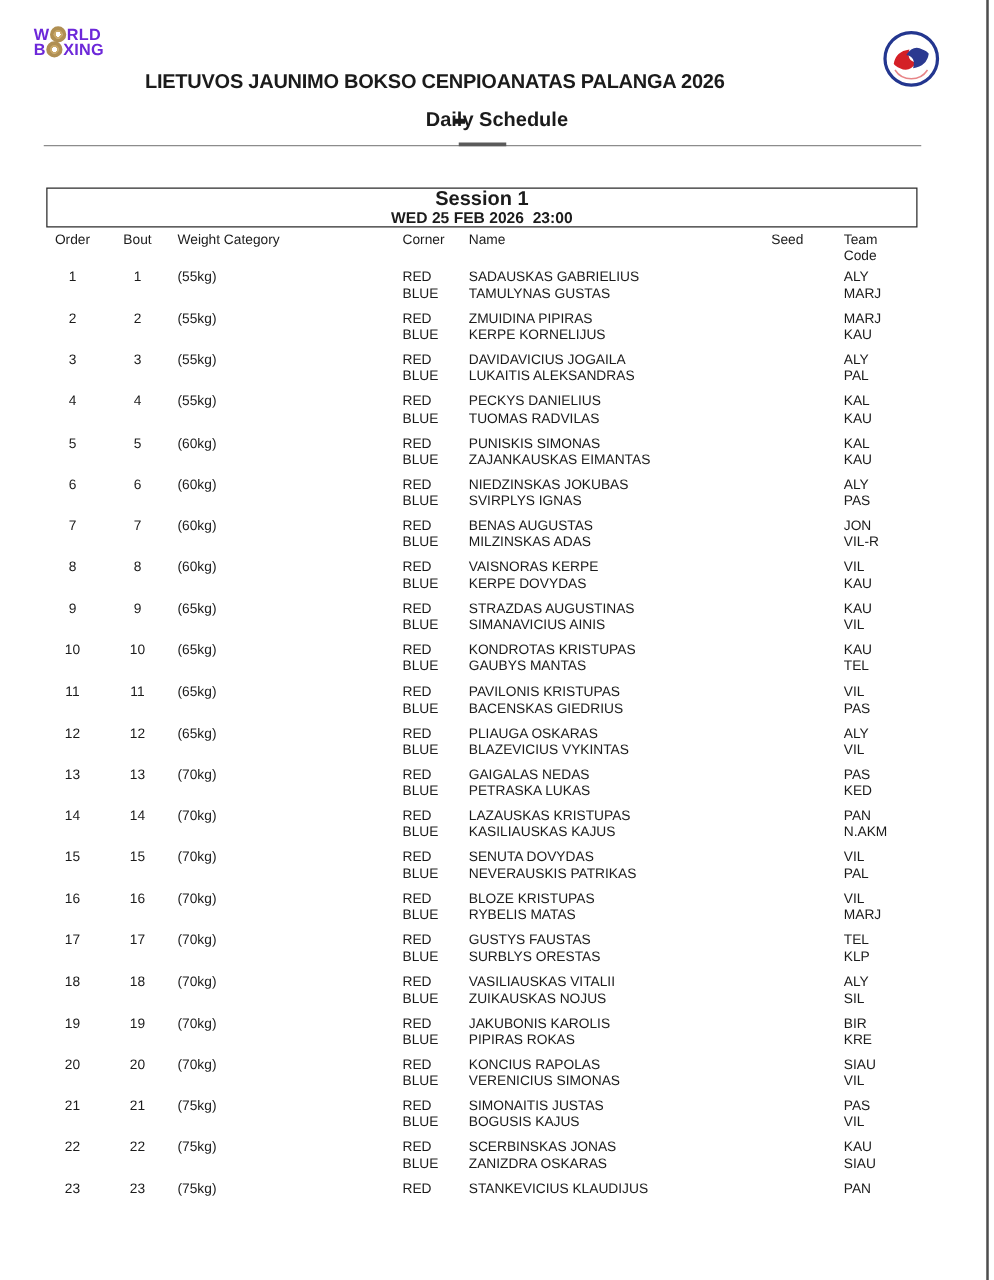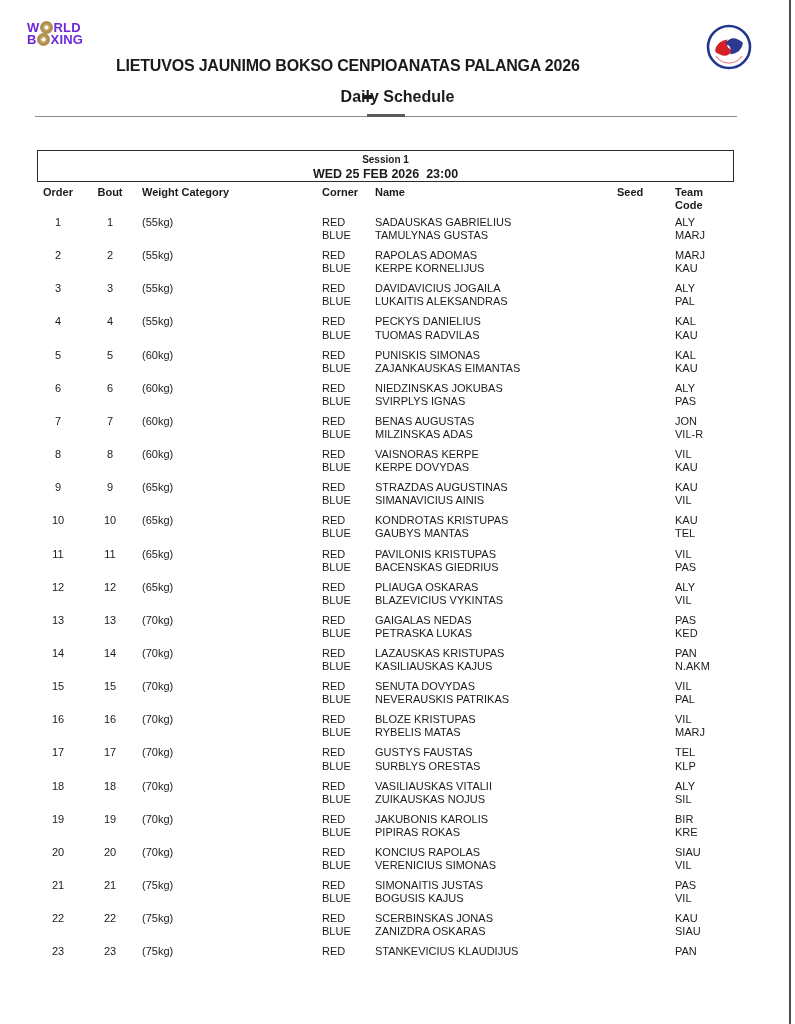--- a/index.html
+++ b/index.html
@@ -30,25 +30,25 @@
   .underscore-mark{left:363px;top:95px;width:9px;height:4px;background:#1a1a1a;}
   .divider{left:35px;top:116px;width:702px;height:1px;background:#8c8c8c;}
   .divider-dark{left:367px;top:114px;width:38px;height:3px;background:#5a5a5a;}
 
   
   .page-edge{left:789px;top:0;width:2px;height:1024px;background:#4d4d4d;}
 
   
   .session-box{left:37px;top:150px;width:695px;height:29px;border:1.5px solid #2b2b2b;
                text-align:center;padding-top:1px;}
-  .session-name{font-weight:bold;font-size:10px;line-height:15px;}
+  .session-name{font-weight:bold;font-size:16px;line-height:15px;}
   .session-datetime{font-weight:bold;font-size:12.5px;line-height:15px;white-space:pre;}
 
   
-  .thead{left:0;top:186px;width:795px;height:26px;font-weight:bold;font-size:11px;}
+  .thead{left:0;top:186px;width:795px;height:26px;font-weight:normal;font-size:11px;}
   .cell{position:absolute;font-size:11px;line-height:13px;white-space:nowrap;}
   .col-order{left:42px;width:32px;text-align:center;}
   .col-bout{left:94px;width:32px;text-align:center;}
   .col-weight{left:142px;}
   .col-corner{left:322px;}
   .col-name{left:375px;width:240px;}
   .col-seed{left:617px;width:36px;text-align:left;}
   .col-team{left:675px;width:70px;}
   .line1{top:13.15px;}
 
@@ -107,21 +107,21 @@
       <div class="cell col-corner line1">BLUE</div>
       <div class="cell col-name line1">TAMULYNAS GUSTAS</div>
       <div class="cell col-seed line1"></div>
       <div class="cell col-team line1">MARJ</div>
     </div>
     <div class="bout" style="top: 33.15px;">
       <div class="cell col-order">2</div>
       <div class="cell col-bout">2</div>
       <div class="cell col-weight">(55kg)</div>
       <div class="cell col-corner">RED</div>
-      <div class="cell col-name">RAPOLAS ADOMAS</div>
+      <div class="cell col-name">ZMUIDINA PIPIRAS</div>
       <div class="cell col-seed"></div>
       <div class="cell col-team">MARJ</div>
       <div class="cell col-corner line1">BLUE</div>
       <div class="cell col-name line1">KERPE KORNELIJUS</div>
       <div class="cell col-seed line1"></div>
       <div class="cell col-team line1">KAU</div>
     </div>
     <div class="bout" style="top: 66.3px;">
       <div class="cell col-order">3</div>
       <div class="cell col-bout">3</div>

